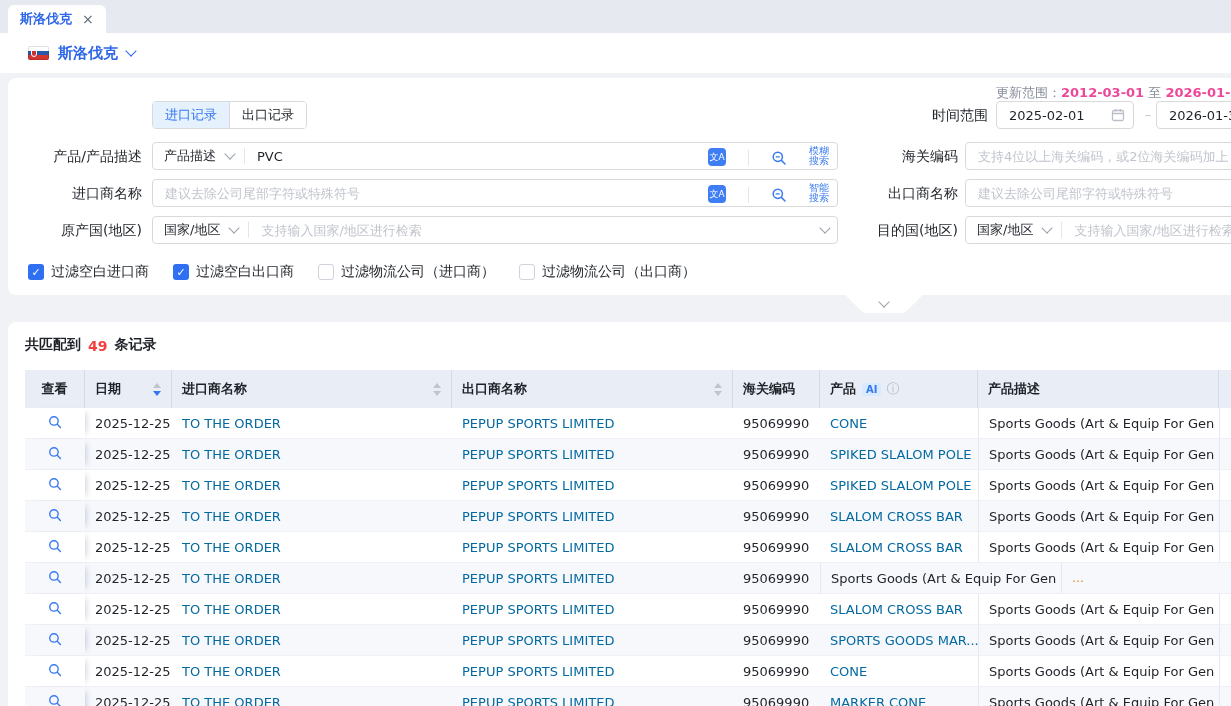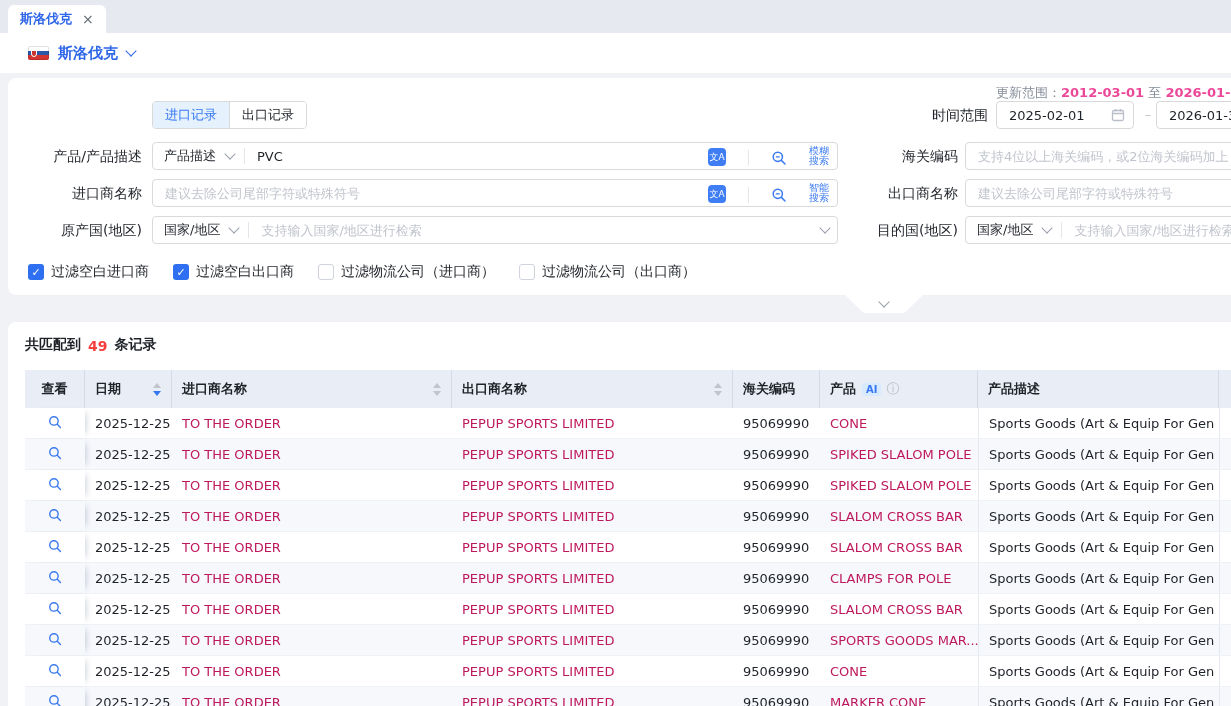--- a/index.html
+++ b/index.html
@@ -79,21 +79,21 @@
   .car-dn{width:0;height:0;border-left:4px solid transparent;border-right:4px solid transparent;border-top:5px solid #c0c4cc;}
   .car-dn.on{border-top-color:#3577f0;}
   .ai-badge{background:#d8eaff;color:#3577f0;font-size:10px;font-weight:bold;padding:1px 4px;border-radius:2px;margin-left:6px;}
   .info-icon{color:#b9bec9;font-size:13px;margin-left:5px;font-weight:normal;}
   .tr{display:flex;height:30px;background:#fff;border-bottom:1px solid #eef1f6;}
   .tr.alt{background:#f6f8fc;}
   .td{box-sizing:border-box;display:flex;align-items:center;font-size:13px;padding:0 10px;
       white-space:nowrap;overflow:hidden;color:#1f2329;}
   .td.center{justify-content:center;padding:0;}
   .td.view{box-shadow:6px 0 6px -5px rgba(15,35,80,.22);position:relative;}
-  .link{color:#be185d;cursor:pointer;}
+  .link{color:#0369a1;cursor:pointer;}
   .bl{border-left:1px solid #e4e8ef;}
   .extra-txt{color:#e0862f;font-size:12px;}
 </style>
 </head>
 <body>
 
 <div class="tabbar">
   <div class="tab">
     <span class="tab-label">斯洛伐克</span>
     <span class="tab-close">×</span>
@@ -442,23 +442,20 @@
         </div>
         <div class="td" style="width: 280px;">
           <span class="link">TO THE ORDER</span>
         </div>
         <div class="td" style="width: 281px;">
           <span class="link">PEPUP SPORTS LIMITED</span>
         </div>
         <div class="td" style="width: 87px;">
           <span>95069990</span>
         </div>
-        <div class="td" style="width: 158px;">
-          <span class="link">CLAMPS FOR POLE</span>
-        </div>
         <div class="td bl" style="width: 241px;">
           <span>Sports Goods (Art &amp; Equip For Gen ...</span>
         </div>
         <div class="td bl" style="width: 40px;">
           <span class="extra-txt">…</span>
         </div>
       </div>
       <div class="tr">
         <div class="td center view" style="width: 60px;">
           <span><svg width="14" height="14" viewBox="0 0 16 16">

